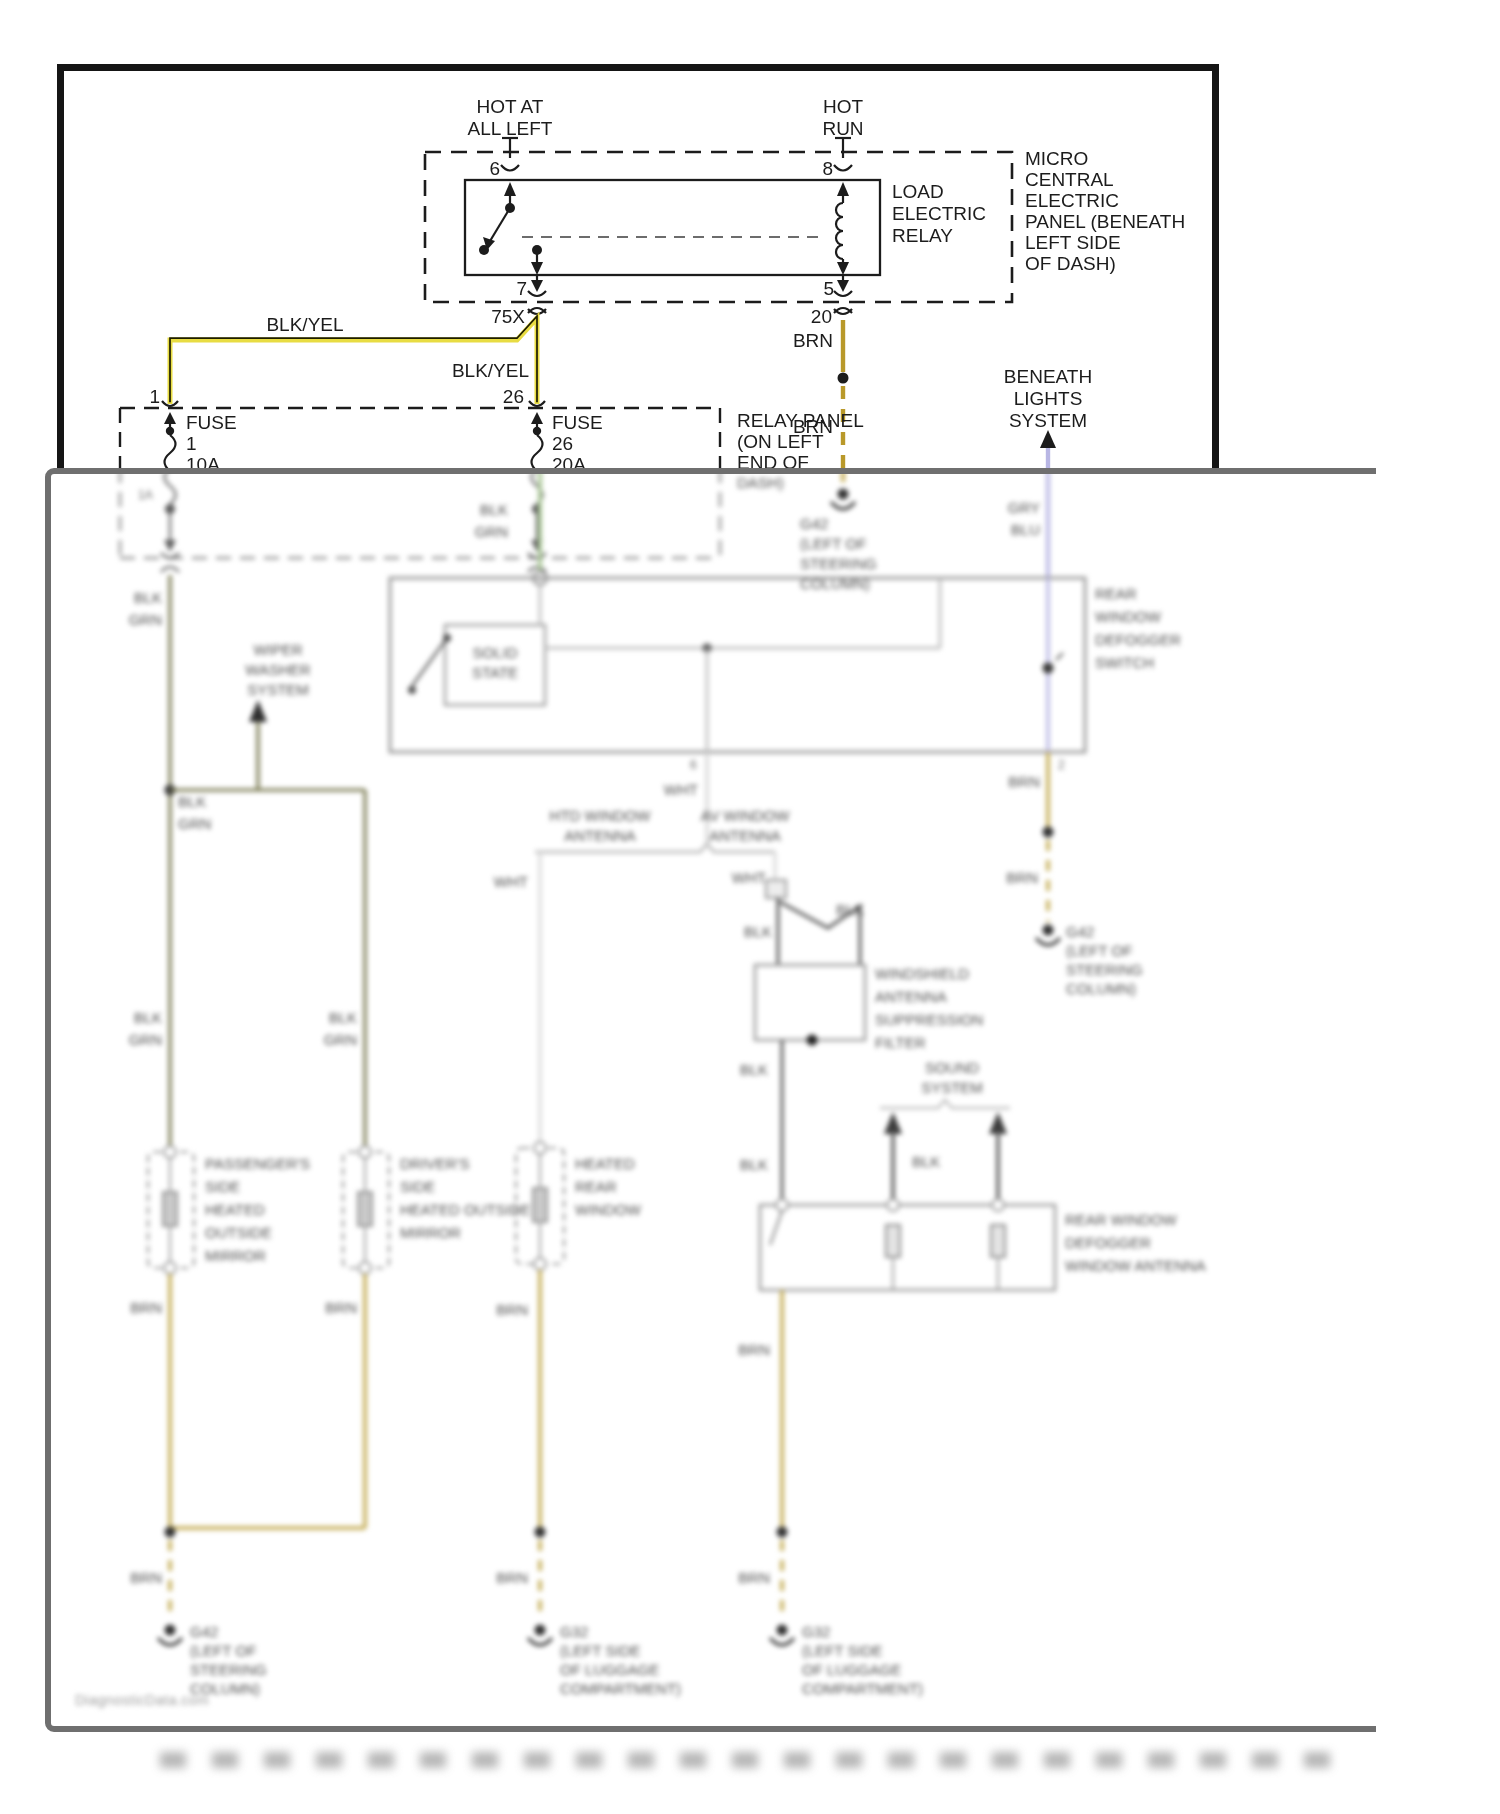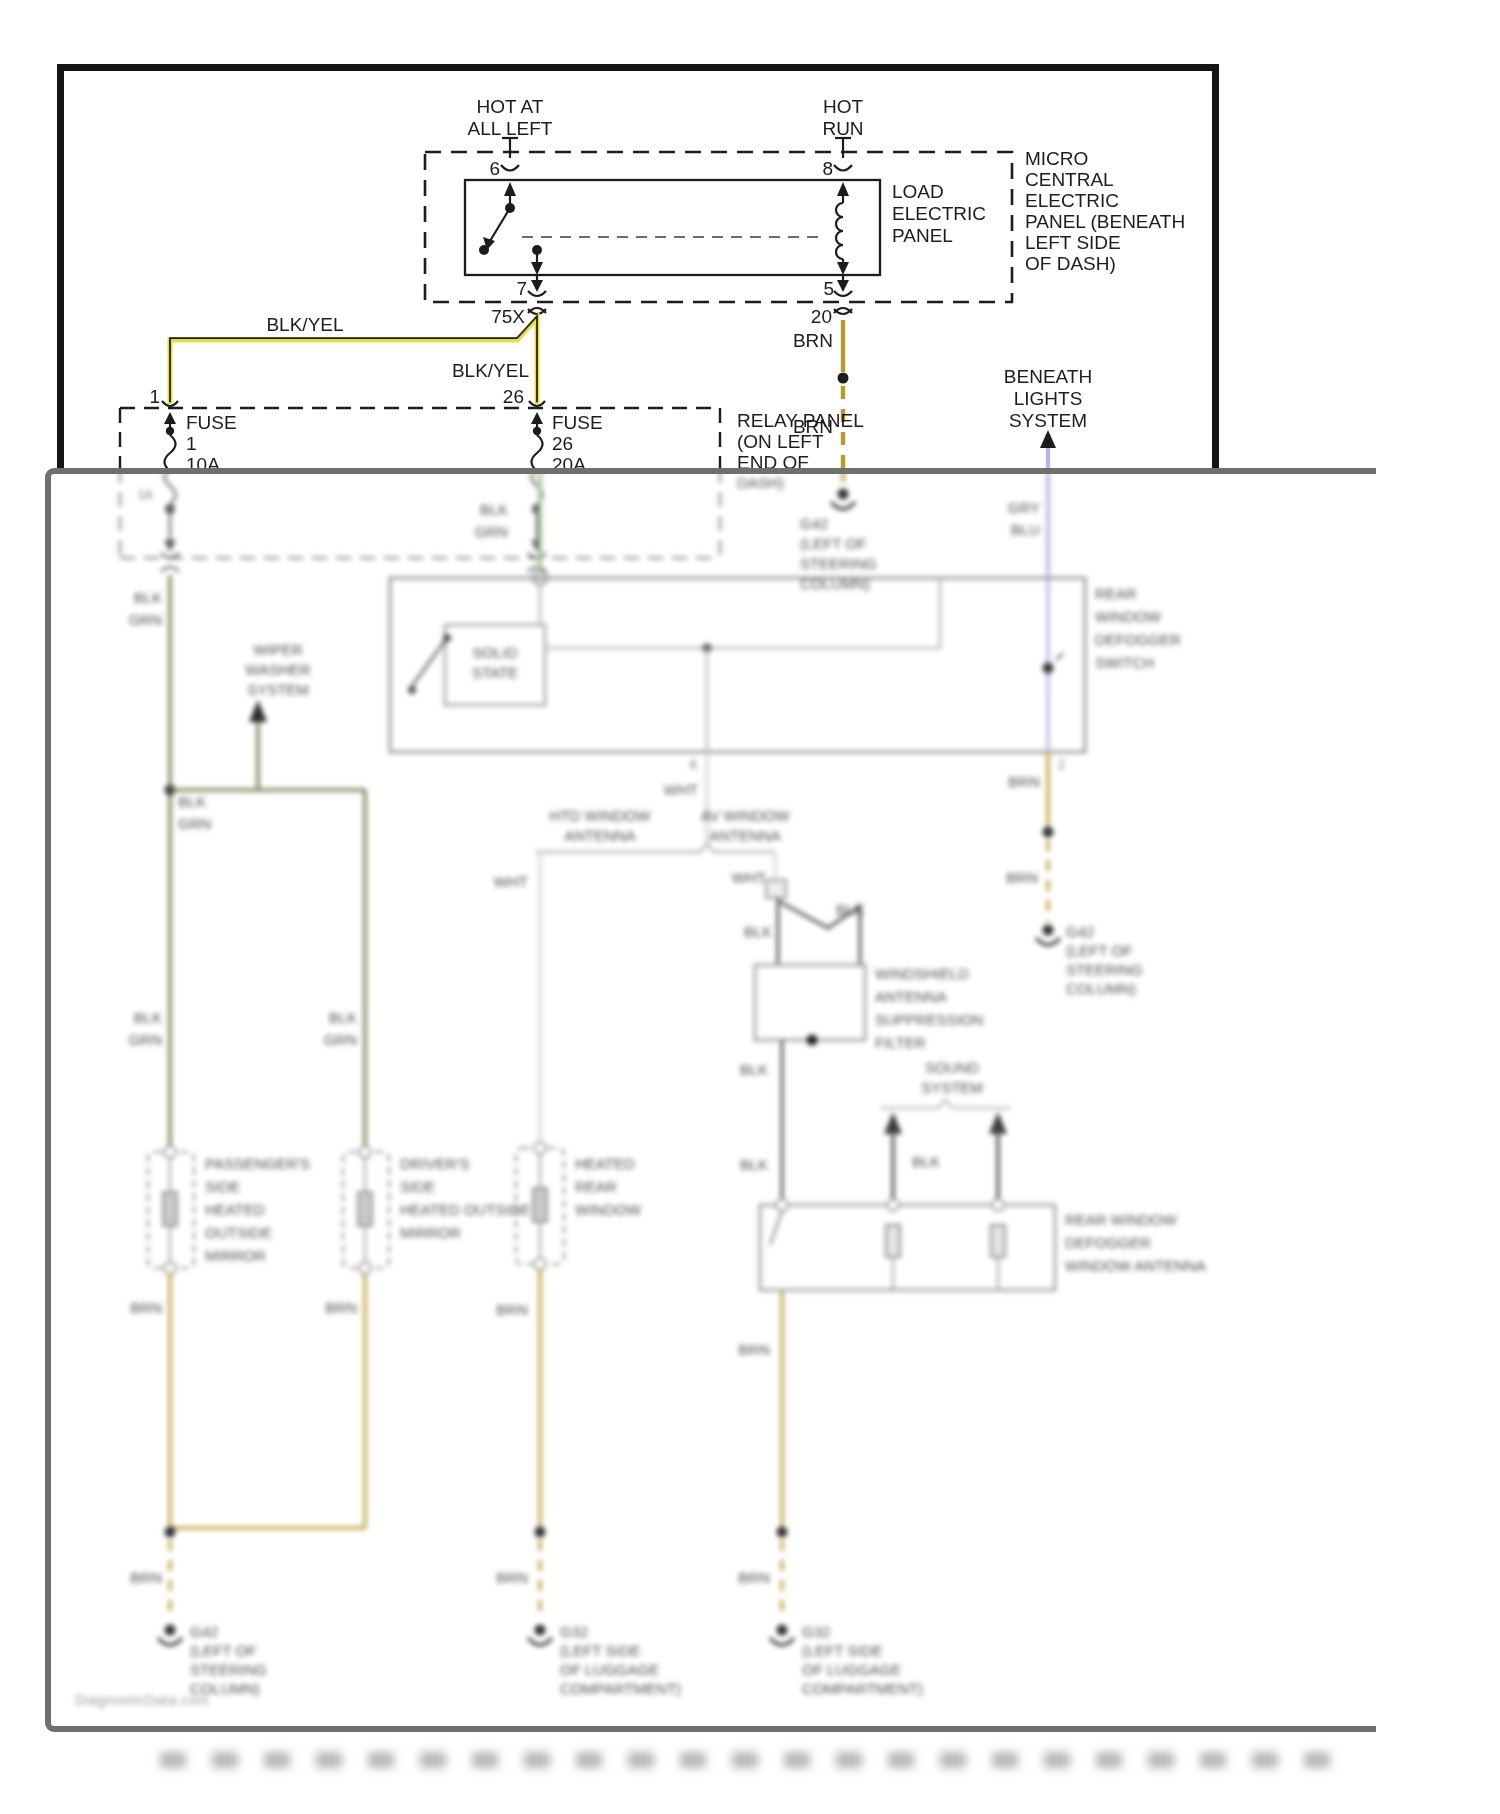--- a/index.html
+++ b/index.html
@@ -132,21 +132,21 @@
   <div class="lbl c" style="left:843px;top:96px">
     <span class="ln">HOT</span>
     <span class="ln">RUN</span>
   </div>
   <div class="lbl r" style="left:500px;top:158px">6</div>
   <div class="lbl r" style="left:833px;top:158px">8</div>
 
   <div class="lbl" style="left:892px;top:181px">
     <span class="ln">LOAD</span>
     <span class="ln">ELECTRIC</span>
-    <span class="ln">PANEL</span>
+    <span class="ln">RELAY</span>
   </div>
   <div class="lbl" style="left:1025px;top:148px;line-height:21px">
     <span class="ln">MICRO</span>
     <span class="ln">CENTRAL</span>
     <span class="ln">ELECTRIC</span>
     <span class="ln">PANEL (BENEATH</span>
     <span class="ln">LEFT SIDE</span>
     <span class="ln">OF DASH)</span>
   </div>
 

